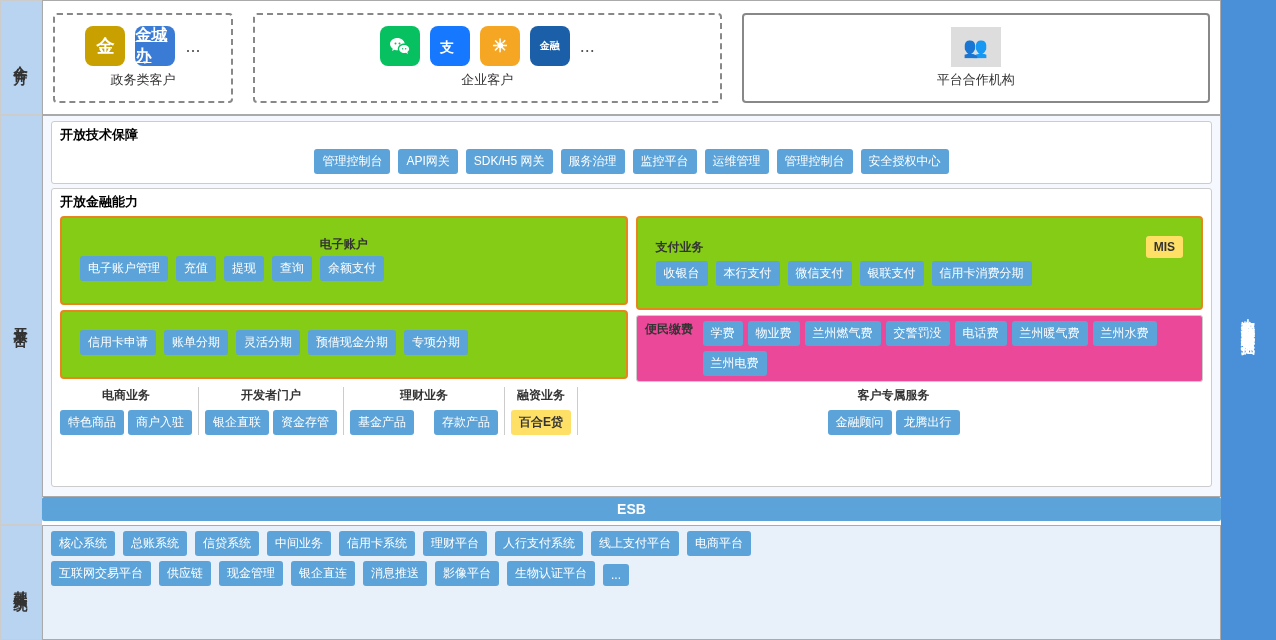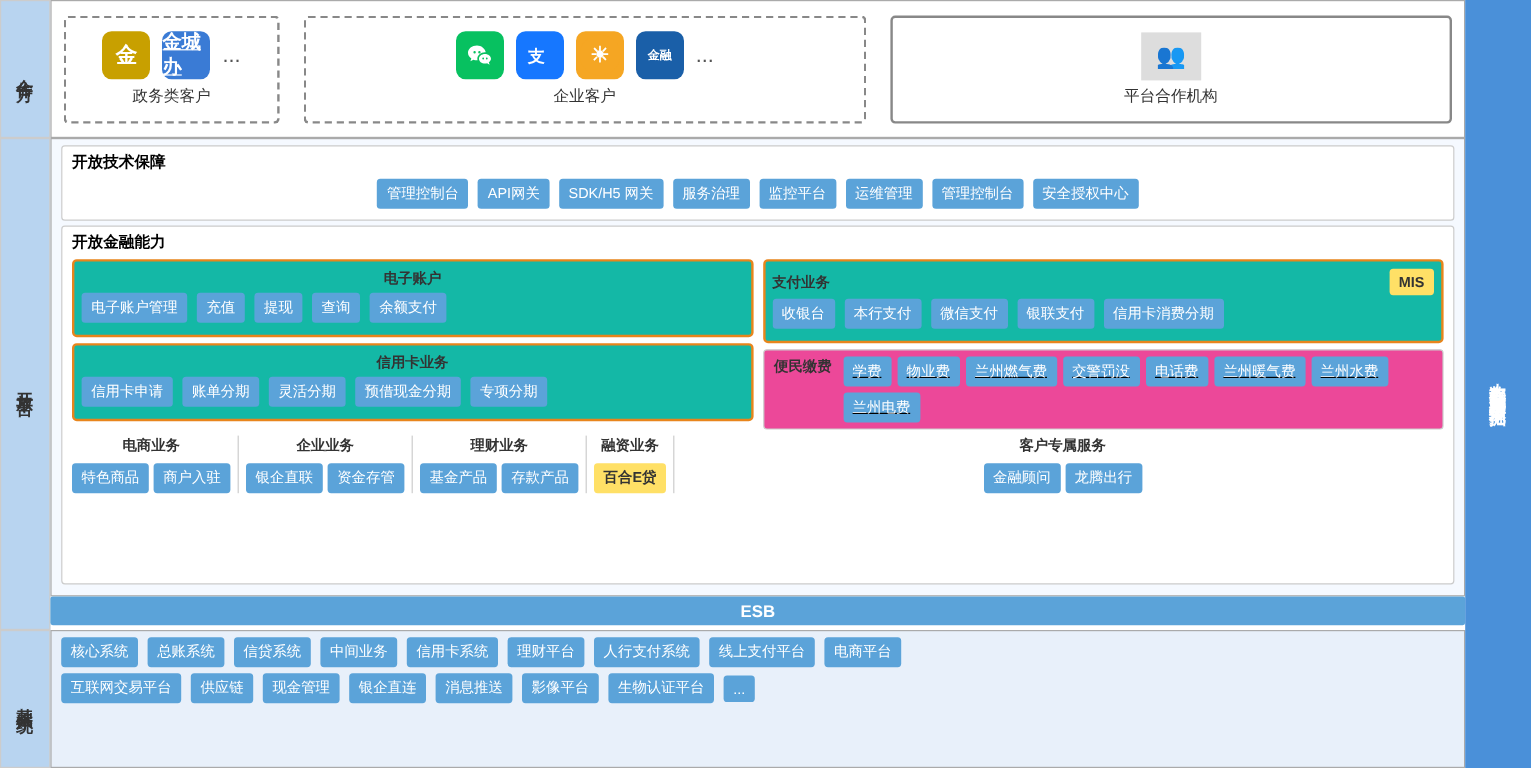--- a/index.html
+++ b/index.html
@@ -30,39 +30,39 @@
     .right-label { width: 55px; display: flex; align-items: center; justify-content: center; writing-mode: vertical-rl; text-orientation: upright; font-size: 14px; font-weight: bold; color: #fff; background: #4a90d9; }
 
     
     .chip { background: #5ba3d9; color: #fff; border-radius: 3px; padding: 4px 8px; font-size: 12px; white-space: nowrap; display: inline-flex; align-items: center; justify-content: center; }
     .chip-yellow { background: #ffe066; color: #333; border-radius: 3px; padding: 4px 8px; font-size: 12px; white-space: nowrap; display: inline-flex; align-items: center; justify-content: center; font-weight: bold; }
 
     
     .section-title { font-size: 13px; font-weight: bold; margin-bottom: 5px; }
 
     
-    .row { display: flex; flex-direction: row; align-items: center; gap: 8px; margin-bottom: 5px; flex-wrap: wrap; }
+    .row { display: flex; flex-direction: row; align-items: flex-end; gap: 8px; margin-bottom: 5px; flex-wrap: wrap; }
     .row-center { display: flex; flex-direction: row; align-items: center; justify-content: center; gap: 8px; margin-bottom: 5px; flex-wrap: wrap; }
 
     
     .coop-box { border: 2px dashed #888; border-radius: 4px; padding: 8px 16px; display: flex; flex-direction: column; align-items: center; justify-content: center; min-width: 180px; height: 90px; }
     .coop-box-solid { border: 2px solid #888; border-radius: 4px; padding: 8px 16px; display: flex; flex-direction: column; align-items: center; justify-content: center; min-width: 180px; height: 90px; }
     .coop-icons { display: flex; flex-direction: row; align-items: center; gap: 10px; margin-bottom: 5px; }
     .coop-icon { width: 40px; height: 40px; border-radius: 8px; display: flex; align-items: center; justify-content: center; font-size: 18px; font-weight: bold; }
     .icon-jin { background: #c8a000; color: #fff; font-family: serif; }
     .icon-jincw { background: #3a7bd5; color: #fff; font-size: 11px; }
     .icon-wechat { background: #07c160; color: #fff; }
     .icon-alipay { background: #1677ff; color: #fff; }
     .icon-postal { background: #f5a623; color: #fff; }
     .icon-jinrong { background: #1a5fa8; color: #fff; font-size: 10px; }
     .icon-group { width: 50px; height: 40px; background: #ddd; display: flex; align-items: center; justify-content: center; font-size: 20px; }
 
     
     .inner-section { border: 1px solid #ccc; border-radius: 3px; padding: 4px 8px; background: #fff; margin-bottom: 4px; }
-    .orange-border { border: 2px solid #e8851c; border-radius: 4px; padding: 6px; background: #14b8a6; }
+    .orange-border { border: 2px solid #e8851c; border-radius: 4px; padding: 18px; background: #84cc16; }
 
     
     .esb-bar { background: #5ba3d9; color: #fff; text-align: center; font-size: 14px; font-weight: bold; padding: 4px; border-radius: 2px; margin-bottom: 4px; }
 
     
     .vert-text { writing-mode: vertical-rl; text-orientation: upright; letter-spacing: 2px; }
 
     .sub-section-title { font-size: 12px; font-weight: bold; text-align: center; color: #333; margin-bottom: 3px; }
 
     .service-row { display: flex; flex-direction: row; gap: 8px; margin-bottom: 4px; flex-wrap: wrap; align-items: center; }
@@ -156,21 +156,20 @@
               <div class="service-row">
                 <div class="chip">电子账户管理</div>
                 <div class="chip">充值</div>
                 <div class="chip">提现</div>
                 <div class="chip">查询</div>
                 <div class="chip">余额支付</div>
               </div>
             </div>
 
             <div class="orange-border">
-              <div class="sub-section-title">信用卡业务</div>
               <div class="service-row">
                 <div class="chip">信用卡申请</div>
                 <div class="chip">账单分期</div>
                 <div class="chip">灵活分期</div>
                 <div class="chip">预借现金分期</div>
                 <div class="chip">专项分期</div>
               </div>
             </div>
           </div>
 
@@ -186,21 +185,21 @@
                 <div class="chip">本行支付</div>
                 <div class="chip">微信支付</div>
                 <div class="chip">银联支付</div>
                 <div class="chip">信用卡消费分期</div>
               </div>
             </div>
 
             <div style="border:1px solid #ccc; border-radius:3px; padding:5px; background:#ec4899;">
               <div style="display:flex; flex-direction:row; gap:6px;">
                 <div class="sub-section-title" style="min-width:55px;">便民缴费</div>
-                <div style="display:flex; flex-direction:row; flex-wrap:wrap; gap:5px;text-decoration:underline;">
+                <div style="display:flex; flex-direction:row; flex-wrap:wrap; gap:5px;">
                   <div class="chip">学费</div>
                   <div class="chip">物业费</div>
                   <div class="chip">兰州燃气费</div>
                   <div class="chip">交警罚没</div>
                   <div class="chip">电话费</div>
                   <div class="chip">兰州暖气费</div>
                   <div class="chip">兰州水费</div>
                   <div class="chip">兰州电费</div>
                 </div>
               </div>
@@ -213,31 +212,31 @@
           <div style="display:flex; flex-direction:column; gap:3px;">
             <div class="sub-section-title">电商业务</div>
             <div style="display:flex; gap:4px;">
               <div class="chip">特色商品</div>
               <div class="chip">商户入驻</div>
             </div>
           </div>
           <div style="border-left:1px solid #ccc;"></div>
 
           <div style="display:flex; flex-direction:column; align-items:center; gap:3px;">
-            <div class="sub-section-title">企业业务</div>
+            <div class="sub-section-title">开发者门户</div>
             <div style="display:flex; gap:4px;">
               <div class="chip">银企直联</div>
               <div class="chip">资金存管</div>
             </div>
           </div>
           <div style="border-left:1px solid #ccc;"></div>
 
           <div style="display:flex; flex-direction:column; align-items:center; gap:3px;">
             <div class="sub-section-title">理财业务</div>
-            <div style="display:flex; gap:4px;">
+            <div style="display:flex; gap:20px;">
               <div class="chip">基金产品</div>
               <div class="chip">存款产品</div>
             </div>
           </div>
           <div style="border-left:1px solid #ccc;"></div>
 
           <div style="display:flex; flex-direction:column; align-items:center; gap:3px;">
             <div class="sub-section-title">融资业务</div>
             <div style="display:flex; gap:4px;">
               <div class="chip-yellow">百合E贷</div>

